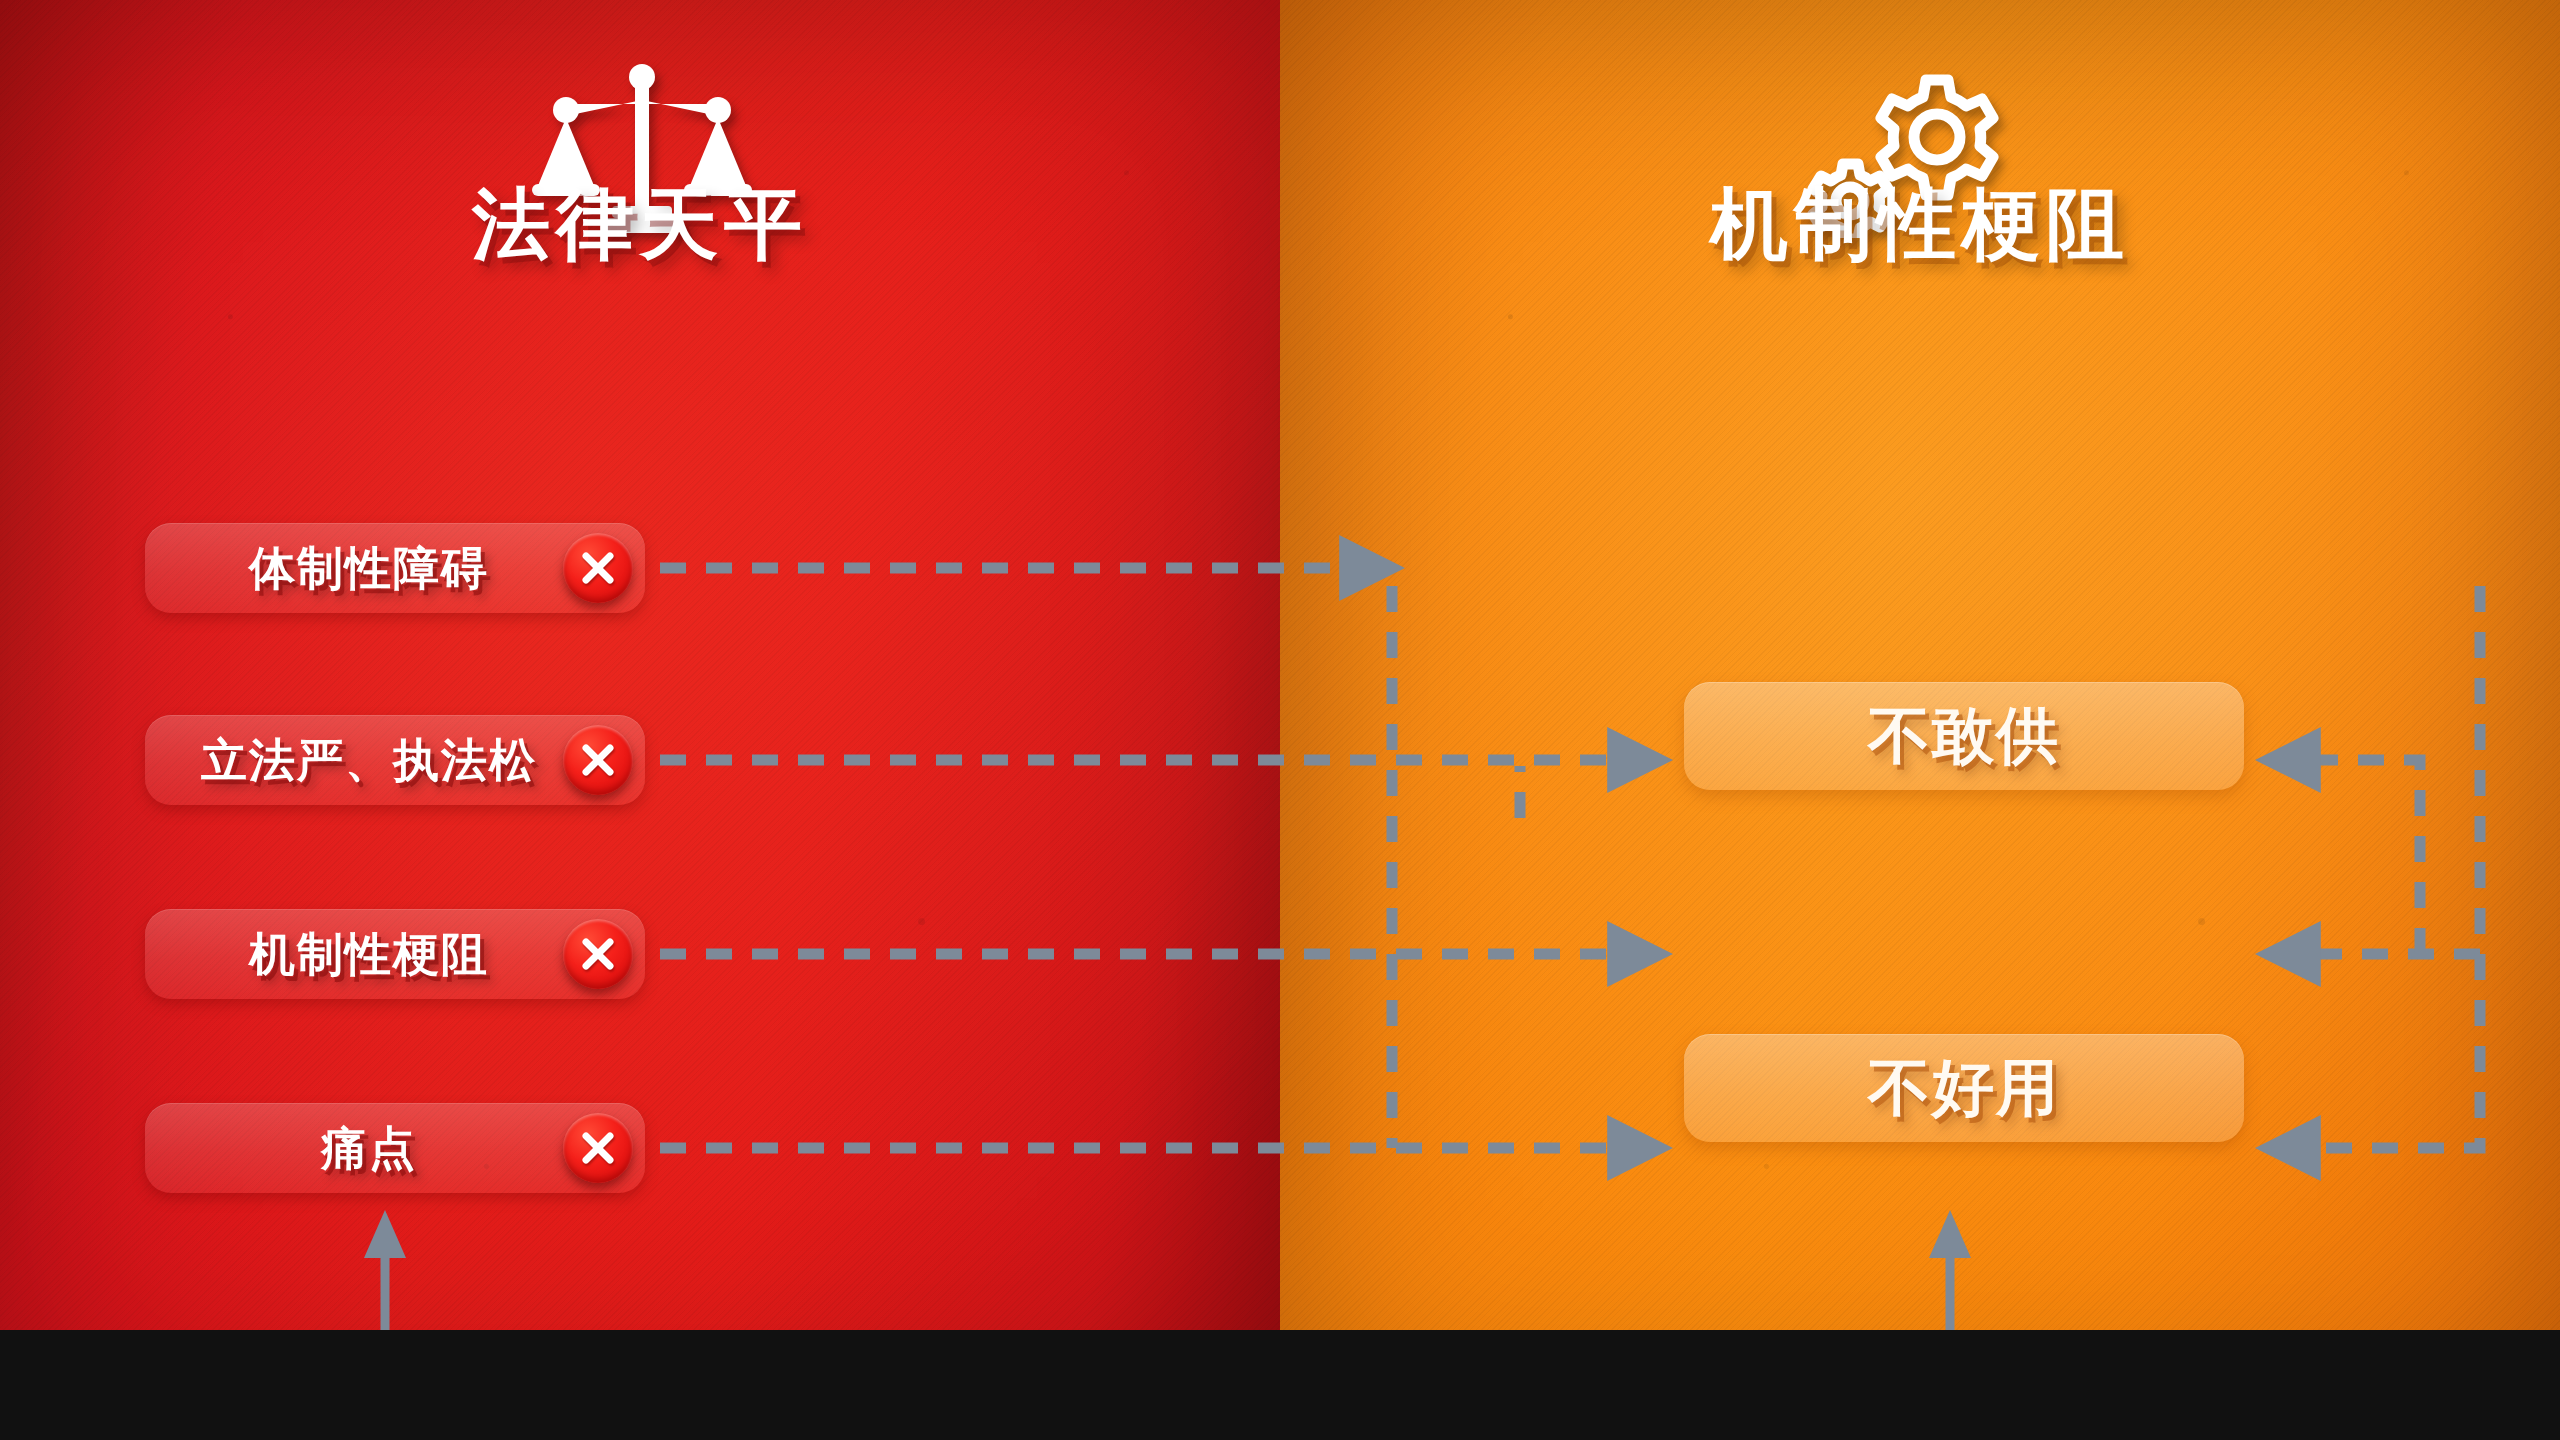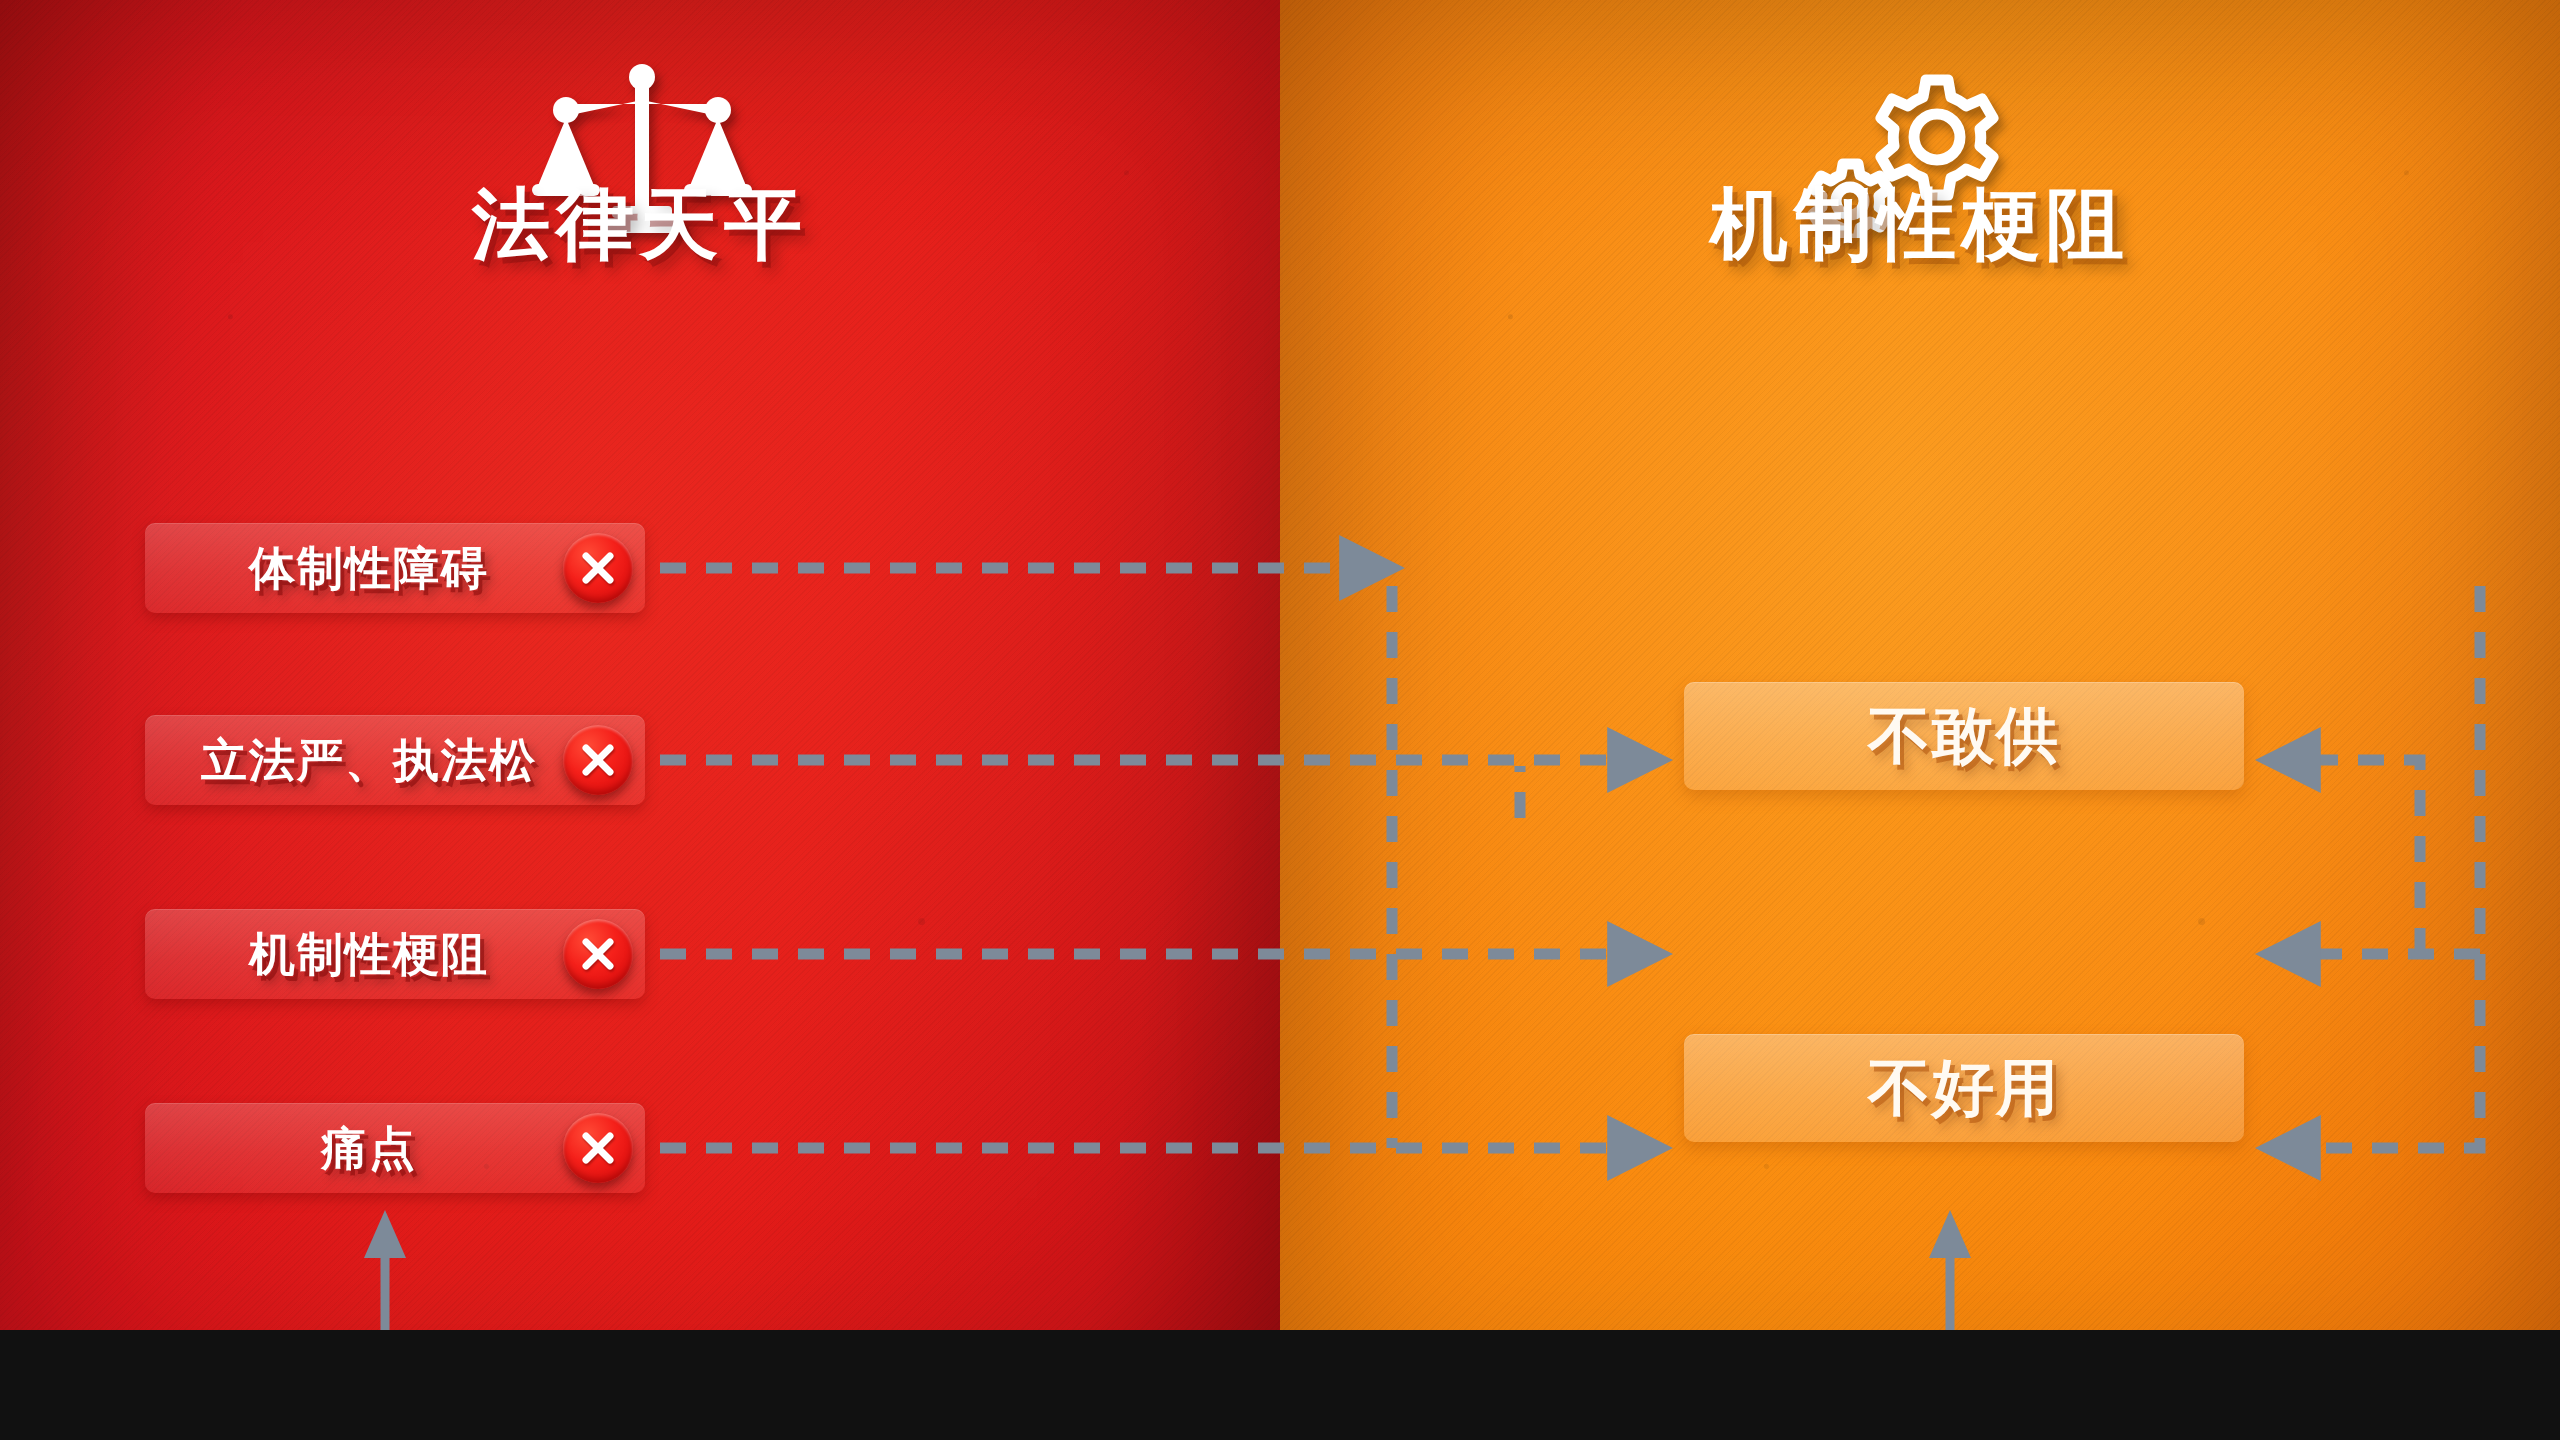--- a/index.html
+++ b/index.html
@@ -51,21 +51,21 @@
     text-shadow:5px 6px 0 rgba(120,10,10,.40), 9px 10px 14px rgba(0,0,0,.30);
     white-space:nowrap;
   }
   #title-left{left:0;width:1280px;top:185px;}
   #title-right{left:1280px;width:1280px;top:185px;
     text-shadow:5px 6px 0 rgba(150,70,5,.40), 9px 10px 14px rgba(0,0,0,.28);}
 
   
   .card{
     position:absolute;display:flex;align-items:center;
-    border-radius:10px;box-sizing:border-box;
+    border-radius:26px;box-sizing:border-box;
   }
   .card-label{
     color:#fff;font-weight:bold;line-height:1;white-space:nowrap;
     letter-spacing:2px;
   }
 
   
   .card-red{
     left:145px;width:500px;height:90px;
     background:linear-gradient(180deg,rgba(255,255,255,.195) 0%,rgba(255,255,255,.115) 55%,rgba(255,255,255,.07) 100%);

